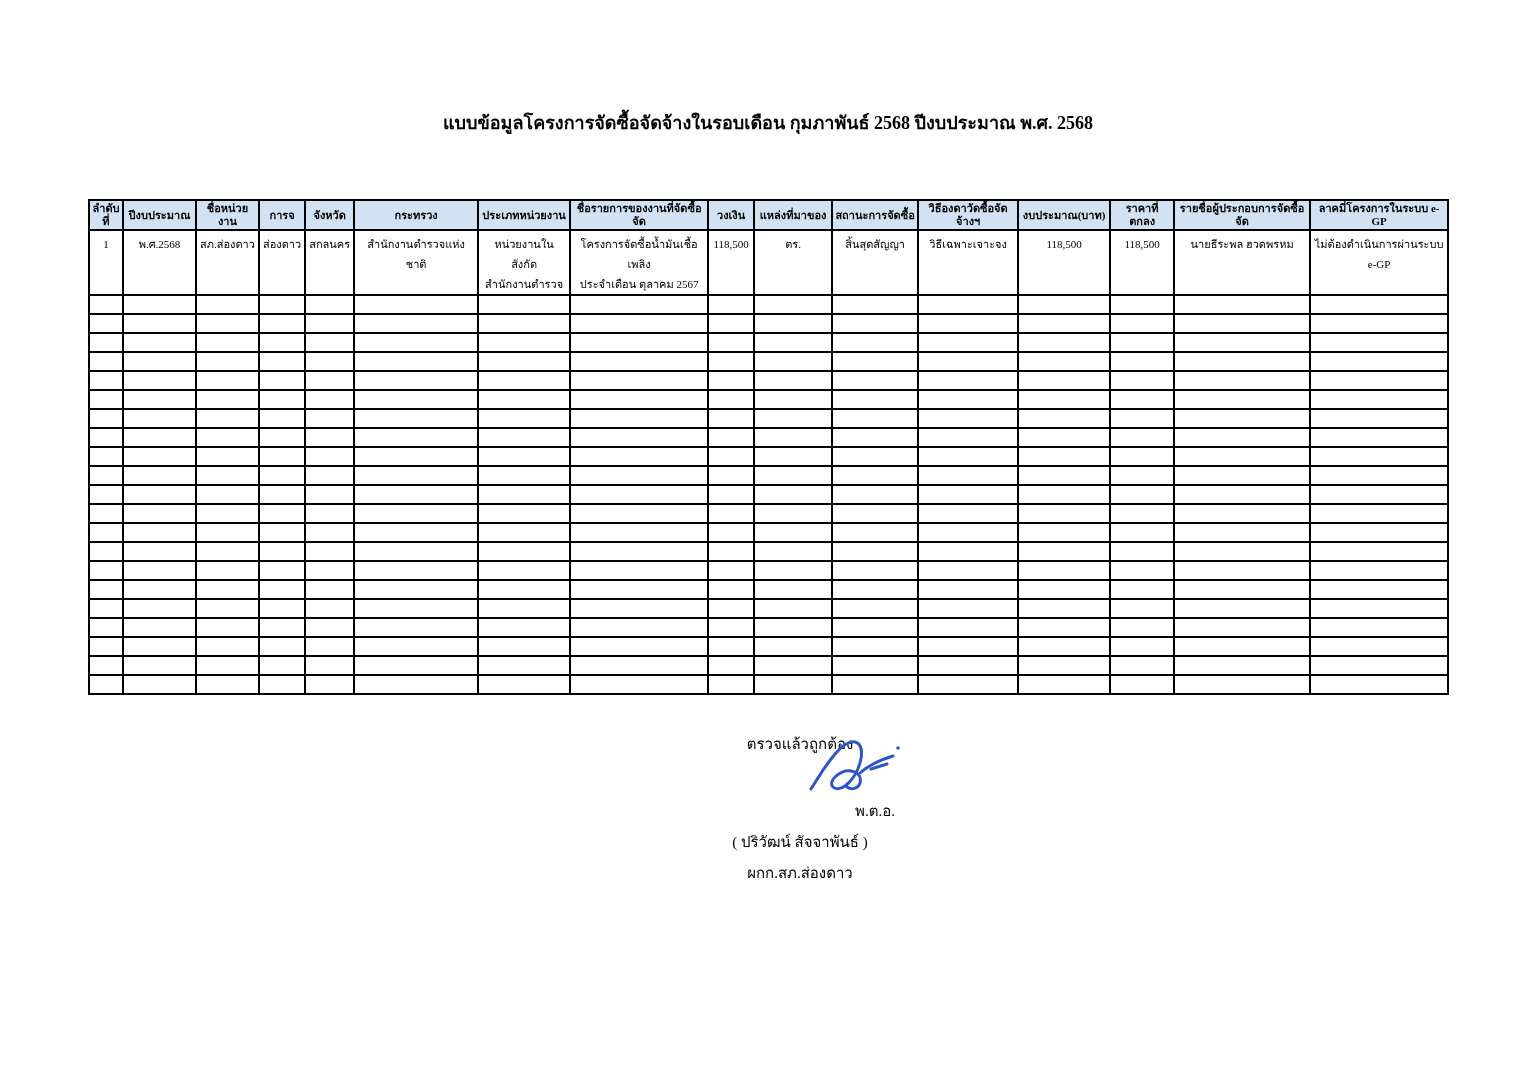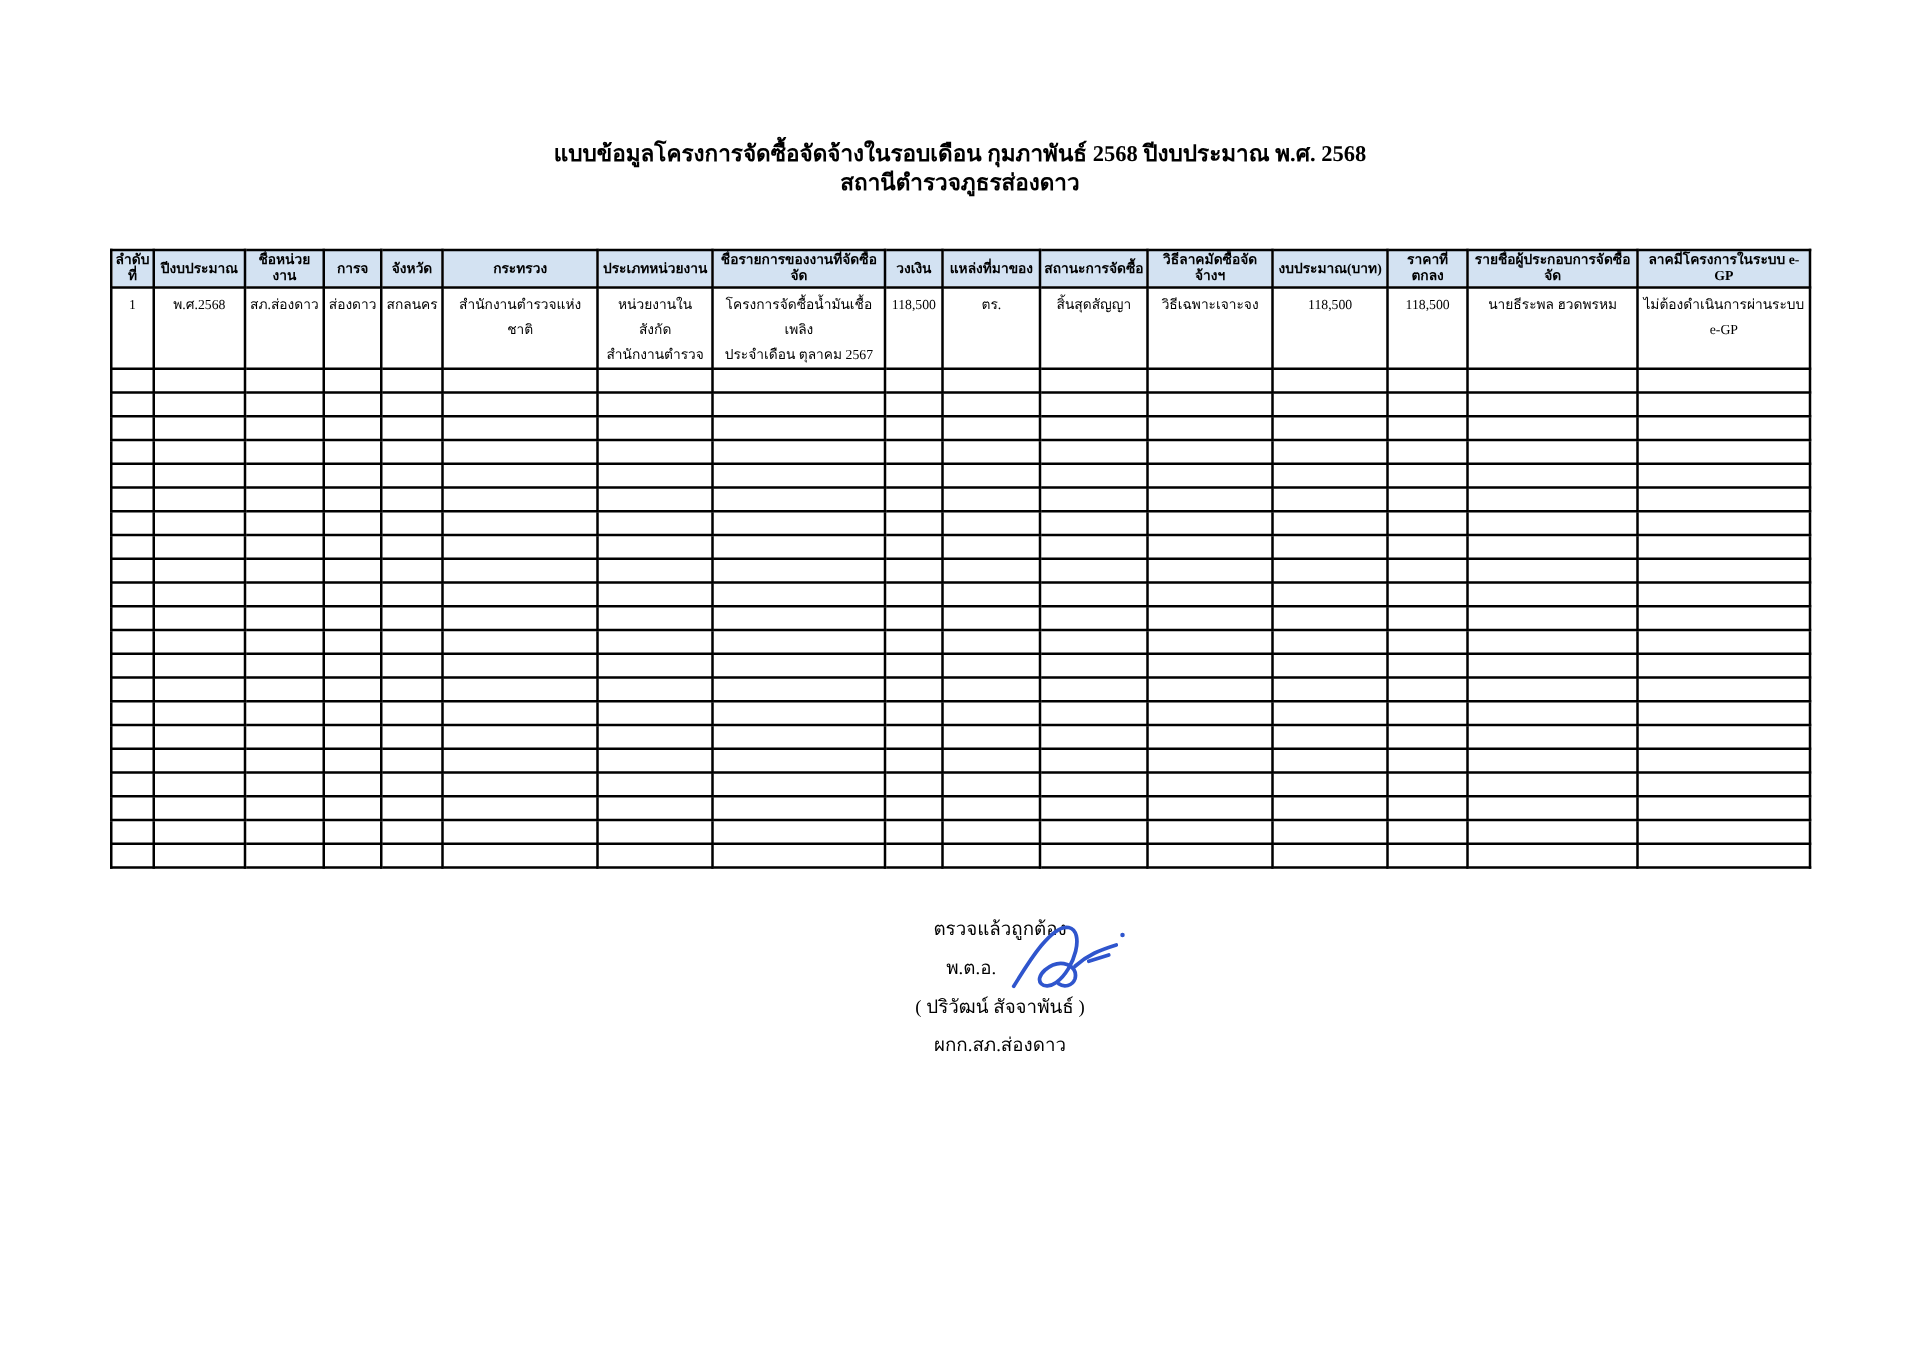--- a/index.html
+++ b/index.html
@@ -28,31 +28,30 @@
     height:40px;vertical-align:top;padding:3px 3px 0 3px;
     text-align:center;white-space:pre-line;line-height:20px;
   }
   tr.data-row td.al{text-align:center;}
   tr.empty-row td{height:17px;padding:0;}
   .sig-block{
     position:absolute;left:705px;top:733px;width:190px;
     text-align:center;font-size:15px;
   }
   .sig-block > div{height:31px;line-height:22px;}
-  .sig-rank{text-align:left;padding-left:52px;}
+  .sig-rank{text-align:right;padding-left:52px;margin-top:36px;}
   .sig-scribble{
     position:absolute;left:100px;top:0px;pointer-events:none;
   }
 </style>
 </head>
 <body>
 
 <div class="title-block">
   <div>แบบข้อมูลโครงการจัดซื้อจัดจ้างในรอบเดือน กุมภาพันธ์ 2568  ปีงบประมาณ พ.ศ. 2568</div>
-  <div>สถานีตำรวจภูธรส่องดาว</div>
 </div>
 
 <table class="doc">
   <colgroup>
     <col style="width:34px">
       <col style="width:73px">
       <col style="width:63px">
     <col style="width:44px">
       <col style="width:46px">
       <col style="width:124px">
@@ -73,21 +72,21 @@
       <th>ปีงบประมาณ</th>
       <th>ชื่อหน่วยงาน</th>
       <th>การจ</th>
       <th>จังหวัด</th>
       <th>กระทรวง</th>
       <th>ประเภทหน่วยงาน</th>
       <th>ชื่อรายการของงานที่จัดซื้อจัด</th>
       <th>วงเงิน</th>
       <th>แหล่งที่มาของ</th>
       <th>สถานะการจัดซื้อ</th>
-      <th>วิธีลาคมัดซื้อจัดจ้างฯ</th>
+      <th>วิธีองดาวัดซื้อจัดจ้างฯ</th>
       <th>งบประมาณ(บาท)</th>
       <th>ราคาที่ตกลง</th>
       <th>รายชื่อผู้ประกอบการจัดซื้อจัด</th>
       <th>ลาคมี่โครงการในระบบ e-GP</th>
     </tr>
   </thead>
   <tbody>
     <tr class="data-row">
       <td>1</td>
       <td>พ.ศ.2568</td>

